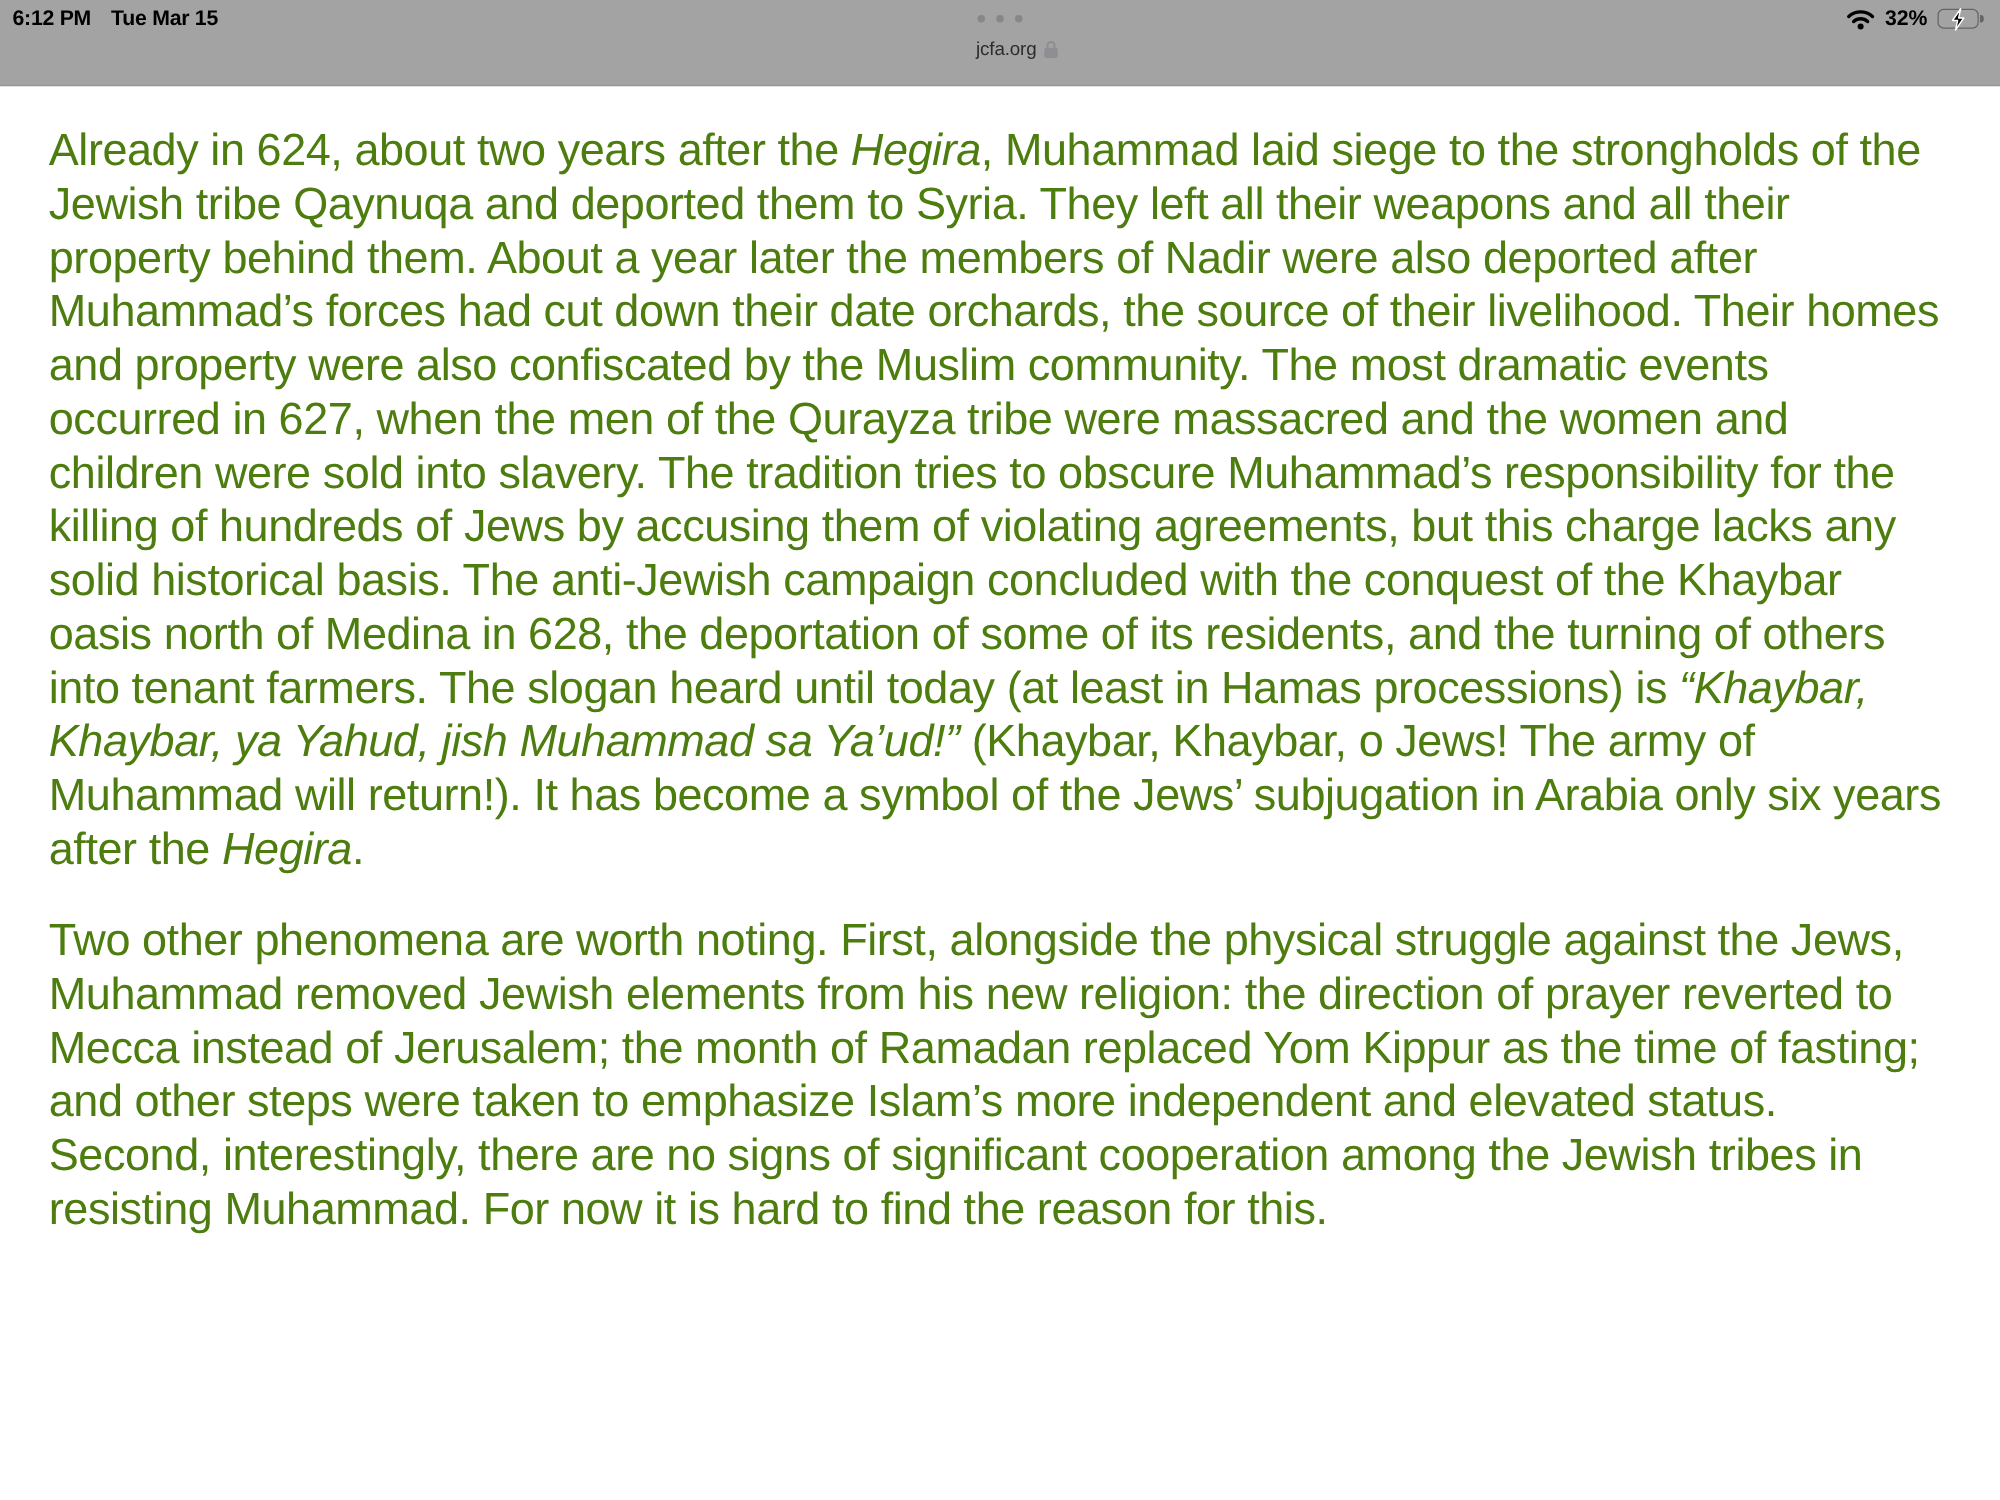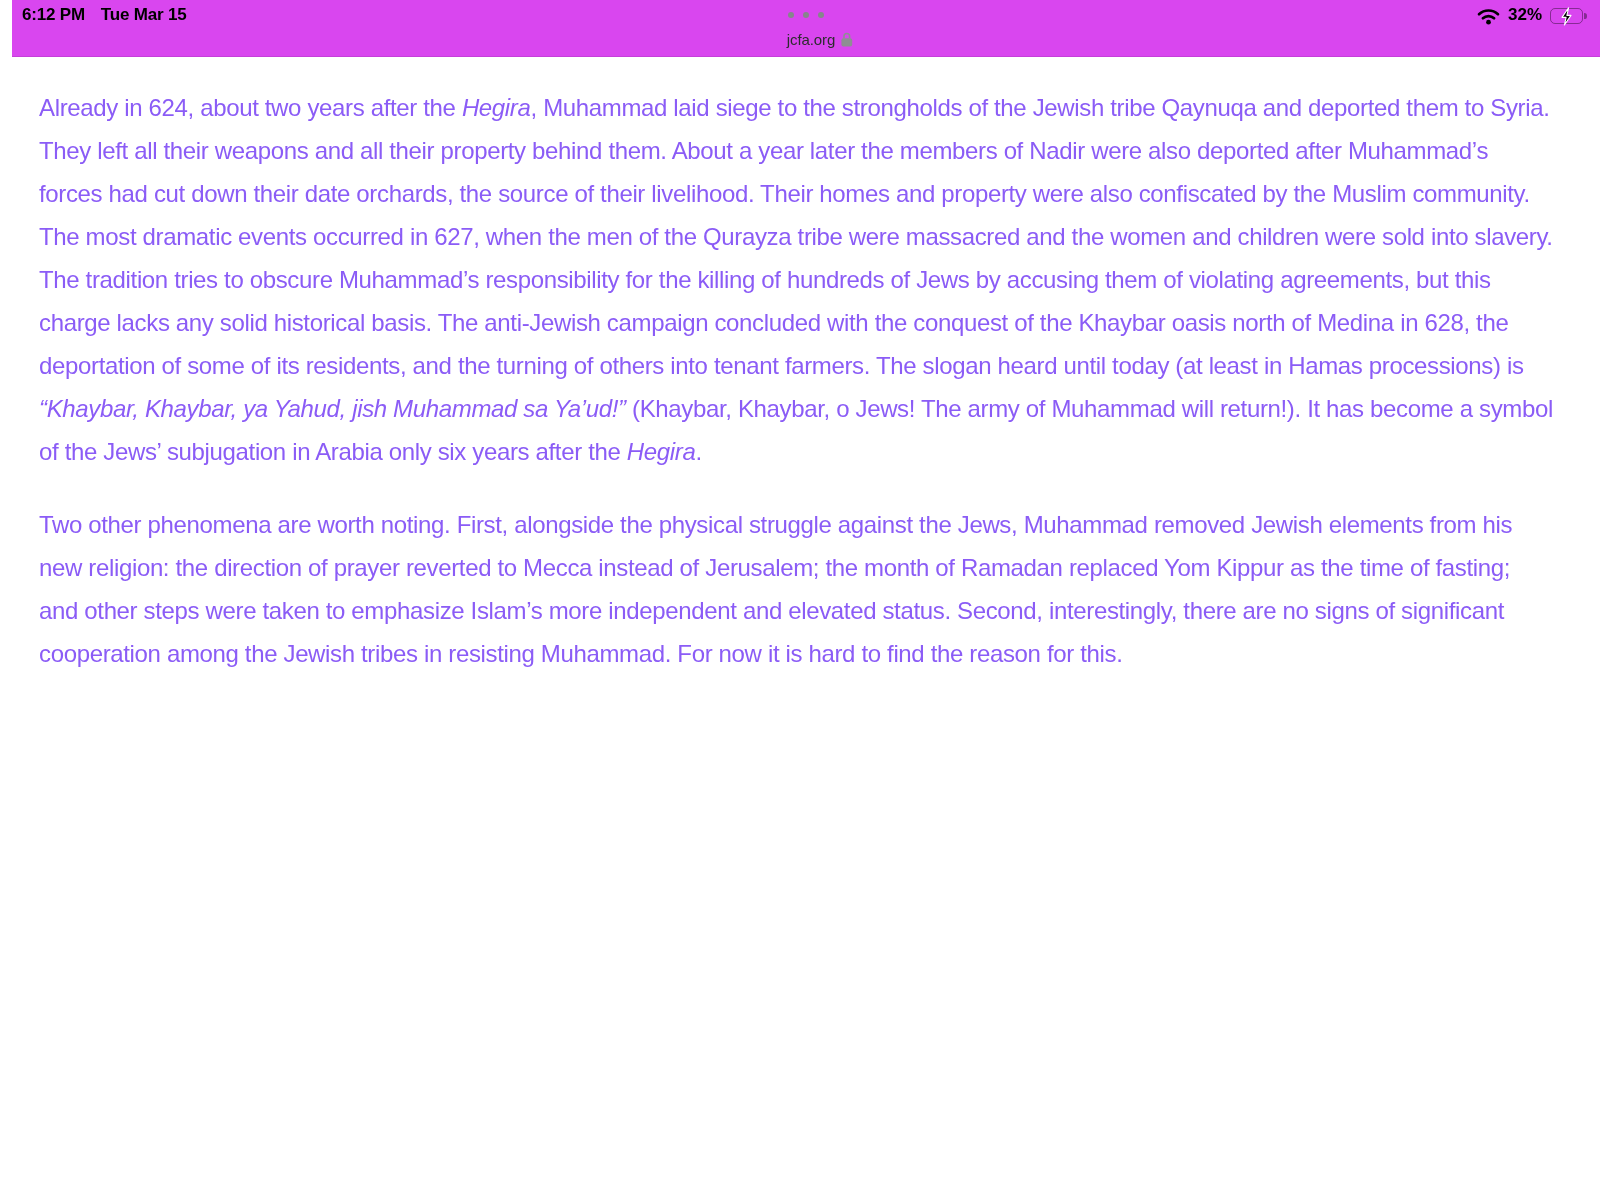--- a/index.html
+++ b/index.html
@@ -5,25 +5,24 @@
   html, body {
     margin: 0; padding: 0;
     width: 1600px; height: 1200px;
     background: #ffffff;
     font-family: "Liberation Sans", sans-serif;
     -webkit-font-smoothing: antialiased;
   }
   
   .top-chrome {
     position: relative;
-    height: 57px;
-    background: #d946ef;
+    height: 69px;
+    background: #a3a3a3;
     border-bottom: 1px solid rgba(0,0,0,0.09);
     box-sizing: border-box;
-    margin-left: 12px;
   }
   .status-left {
     position: absolute; left: 10px; top: 5px;
     display: flex; align-items: baseline; gap: 16px;
     font-size: 17px; font-weight: 600; color: #000;
     letter-spacing: -0.2px;
   }
   .multitask-dots {
     position: absolute; left: 50%; top: 12px;
     transform: translateX(-50%);
@@ -36,21 +35,21 @@
   .url-row {
     position: absolute; left: 50%; top: 31px;
     transform: translateX(-50%);
     display: flex; align-items: center; gap: 6px;
     font-size: 15px; font-weight: 500; color: #2c2c2e;
     letter-spacing: -0.1px;
     padding-left: 28px;
   }
   .status-right {
     position: absolute; right: 12px; top: 5px;
-    display: flex; align-items: flex-end; gap: 8px;
+    display: flex; align-items: center; gap: 8px;
     font-size: 17px; font-weight: 600; color: #000;
   }
   
   .battery { position: relative; width: 38px; height: 17px; }
   .battery-body {
     position: absolute; left: 0; top: 0;
     width: 33px; height: 16px;
     border: 1.3px solid rgba(0,0,0,0.38);
     border-radius: 5px;
     box-sizing: border-box;
@@ -72,23 +71,23 @@
     position: absolute; left: 10px; top: -1px;
   }
   
   .content {
     padding: 29px 45px 0 39px;
     max-width: 1516px;
     box-sizing: content-box;
   }
   .content p {
     margin: 0 0 30px 0;
-    font-size: 24px;
+    font-size: 36px;
     line-height: 43px;
-    color: #8b5cf6;
+    color: #4d7c0f;
     letter-spacing: -0.35px;
     font-weight: 400;
   }
   .content em { font-style: italic; }
 </style>
 </head>
 <body>
 
 <header class="top-chrome">
 

